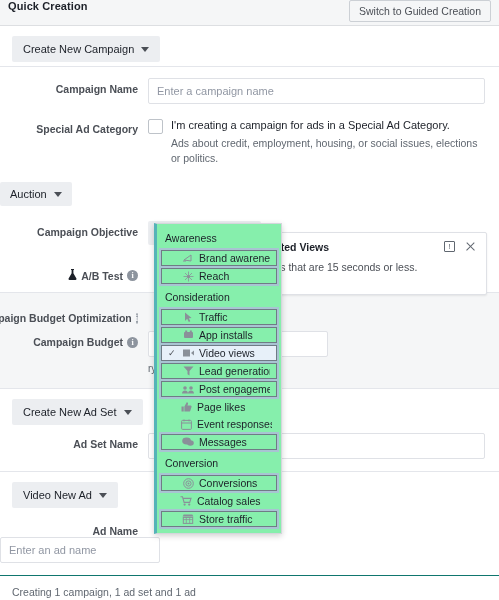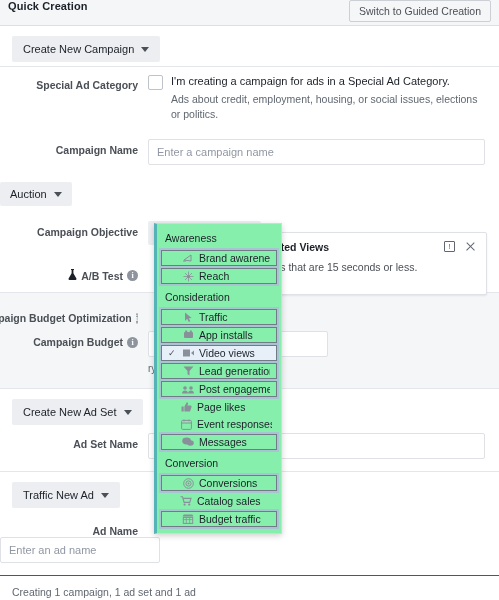--- a/index.html
+++ b/index.html
@@ -216,40 +216,40 @@
 <div class="canvas">
 
   <div style="padding:10px 0 4px 12px;">
     <span class="pill">
       <span>Create New Campaign</span>
       <span class="caret"></span>
     </span>
   </div>
   <div class="divider"></div>
 
+  <div class="row" style="padding-top:11px;">
+    <div class="row-label">Campaign Name</div>
+    <div class="row-field">
+      <input class="txtinput" type="text" placeholder="Enter a campaign name" style="">
+    </div>
+  </div>
+
   <div class="row">
     <div class="row-label">Special Ad Category</div>
     <div class="row-field">
       <div class="chk-line">
         <span class="chk"></span>
         <div>
           <div class="chk-main">I'm creating a campaign for ads in a Special Ad Category.</div>
           <div class="chk-sub">Ads about credit, employment, housing, or social issues, elections or politics.</div>
         </div>
       </div>
     </div>
   </div>
 
-  <div class="row" style="padding-top:11px;">
-    <div class="row-label">Campaign Name</div>
-    <div class="row-field">
-      <input class="txtinput" type="text" placeholder="Enter a campaign name" style="">
-    </div>
-  </div>
-
   <div class="row" style="padding-top:10px;">
     <div class="row-field">
       <span class="pill" style="padding:5px 9px;">
         <span>Auction</span>
         <span class="caret"></span>
       </span>
     </div>
   </div>
 
   <div class="row" style="padding-top:8px;">
@@ -318,21 +318,21 @@
     <div class="row-label">Ad Set Name</div>
     <div class="row-field">
       <input class="txtinput" type="text" placeholder="" style="">
     </div>
   </div>
 
   <div class="divider"></div>
 
   <div style="padding:10px 0 6px 12px;">
     <span class="pill">
-      <span>Traffic New Ad</span>
+      <span>Video New Ad</span>
       <span class="caret"></span>
     </span>
   </div>
 
   <div class="row" style="padding-top:6px;padding-bottom:12px;flex-direction:column;">
     <div class="row-label">Ad Name</div>
     <div class="row-field">
       <input class="txtinput" type="text" placeholder="Enter an ad name" style="">
     </div>
   </div>
@@ -485,17 +485,17 @@
       </div>
       <div class="dd-item focusbox">
         <span class="dd-check"></span>
         <span class="dd-ico">
           <svg width="12" height="10" viewBox="0 0 12 10">
             <path d="M0.6 2.6 L1.6 0.6 H10.4 L11.4 2.6 Z" fill="#8a9099"></path>
             <rect x="1.3" y="3.4" width="9.4" height="6" fill="none" stroke="#8a9099" stroke-width="1"></rect>
             <path d="M1.3 5.6 H10.7 M4.3 3.4 V9.4 M7.7 3.4 V9.4" stroke="#8a9099" stroke-width=".8"></path>
           </svg>
         </span>
-        <span class="dd-label">Budget traffic</span>
+        <span class="dd-label">Store traffic</span>
       </div>
     </div>
 
 </div>
 
 </body></html>

